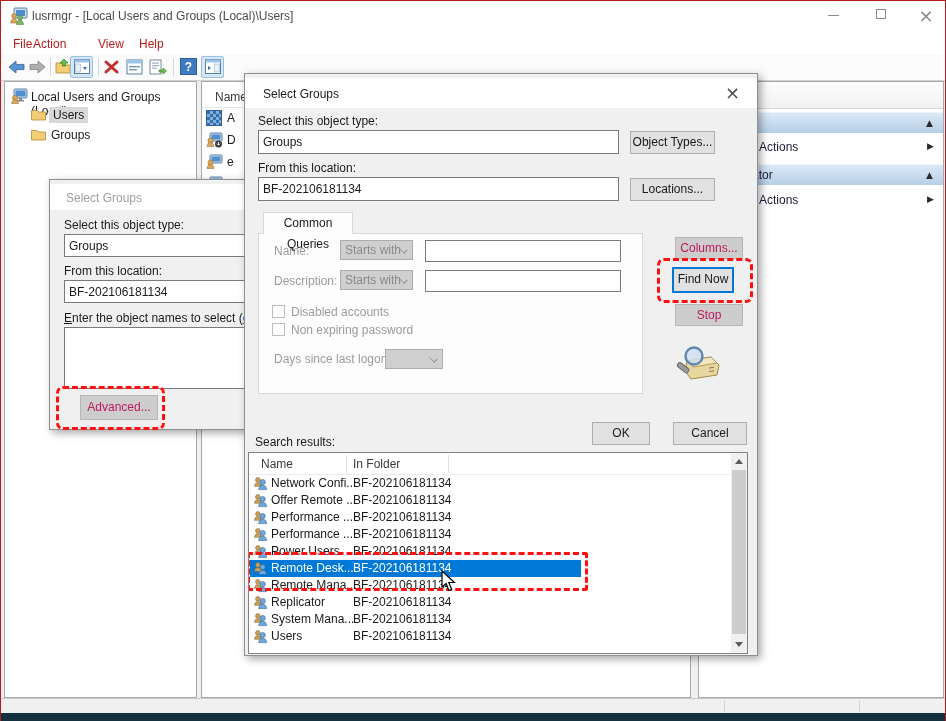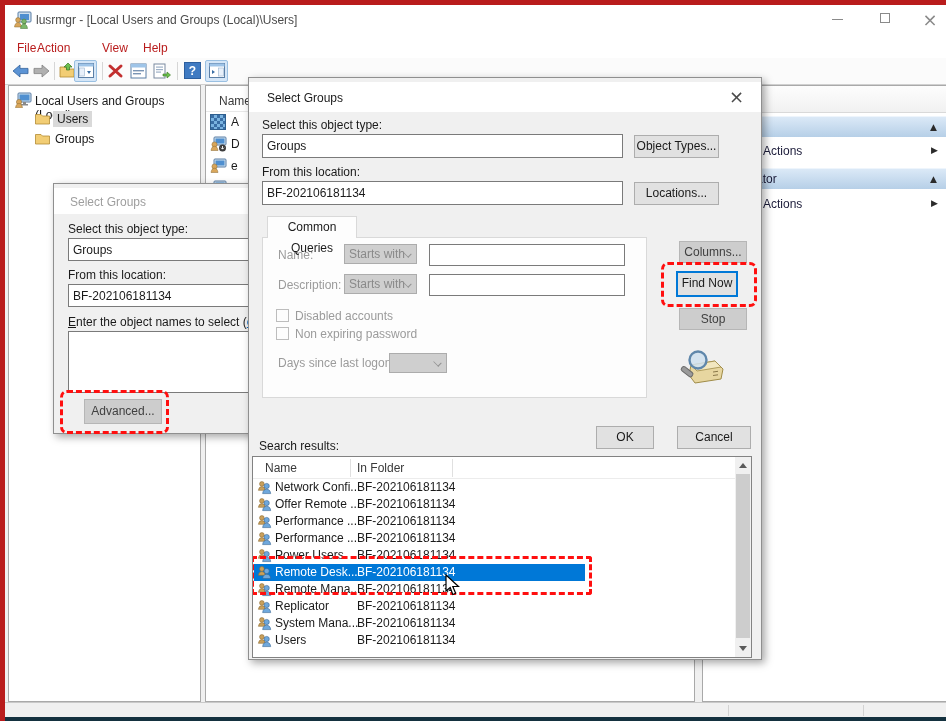--- a/index.html
+++ b/index.html
@@ -1,19 +1,19 @@
 <!DOCTYPE html>
 <html><head>
 <meta charset="utf-8">
 <style>
   * { margin:0; padding:0; box-sizing:border-box; }
   html,body { width:946px; height:721px; }
   body { font-family:"Liberation Sans","DejaVu Sans",sans-serif; font-size:12px; color:#1a1a1a; background:#fff; overflow:hidden; }
   .abs { position:absolute; }
-  #screen { position:relative; width:946px; height:721px; background:#f0f0f0; border:5px solid #b91c1c; }
+  #screen { position:relative; width:946px; height:721px; background:#f0f0f0; border:1px solid #b91c1c; }
 
   
   #titlebar { left:0; top:0; width:944px; height:30px; background:#fff; }
   .title-text { left:31px; top:8px; color:#4a4a4a; }
   .win-ctrl { color:#8a8a8a; text-align:center; }
   #menubar { left:0; top:30px; width:944px; height:23px; background:#fff; }
   .menu-item { top:4px; color:#b91c1c; padding:2px 4px; }
   #toolbar { left:0; top:53px; width:944px; height:27px; background:#fbfbfb; border-bottom:1px solid #d0d0d0; }
   .tb-sep { top:4px; width:1px; height:18px; background:#d6d6d6; }
   .tb-press { border:1px solid #9ac0e2; background:#d5e6f7; border-radius:2px; }
@@ -28,21 +28,21 @@
   .act-arrow { color:#2b2b2b; font-family:"DejaVu Sans",sans-serif; font-size:9px; }
   .act-text { color:#1c1c3a; }
 
   
   .dialog { background:#f0f0f0; border:1px solid #8f8f8f; box-shadow:3px 3px 8px rgba(0,0,0,0.35); }
   .dlg-titlebar { background:#fff; left:0; top:4px; width:100%; }
   .dlg-title { color:#1a1a1a; }
   .dlg-title.inactive { color:#9e9e9e; }
   .txt { border:1px solid #7a7a7a; background:#fff; font-family:inherit; font-size:12px; padding:0 4px; color:#1a1a1a; }
   .btn { background:#e1e1e1; border:1px solid #adadad; text-align:center; color:#1a1a1a; font-size:12px; line-height:21px; }
-  .btn.disabled { background:#cdcdcd; border-color:#b6b6b6; color:#404040; }
+  .btn.disabled { background:#cdcdcd; border-color:#b6b6b6; color:#be185d; }
   .btn.focus-blue { border:2px solid #0078d7; background:#e1e1e1; line-height:20px; }
   .combo { background:#cfcfcf; border:1px solid #acacac; color:#8a8a8a; padding:0 4px; line-height:18px; }
   .combo .chev { position:absolute; right:5px; top:5px; width:7px; height:7px; }
   .chev:before { content:""; position:absolute; left:0; top:0; width:6px; height:6px; border-right:1px solid #909090; border-bottom:1px solid #909090; transform:rotate(45deg) scale(1,.7); }
   .chk { width:13px; height:13px; background:#fdfdfd; border:1px solid #bdbdbd; }
   .gray-label { color:#9b9b9b; }
   .dashed-red { border:3px dashed #ff0f0f; border-radius:7px; z-index:40; pointer-events:none; }
   .first-underline::first-letter { text-decoration:underline; }
   .link { color:#0563c1; text-decoration:underline; }
 

